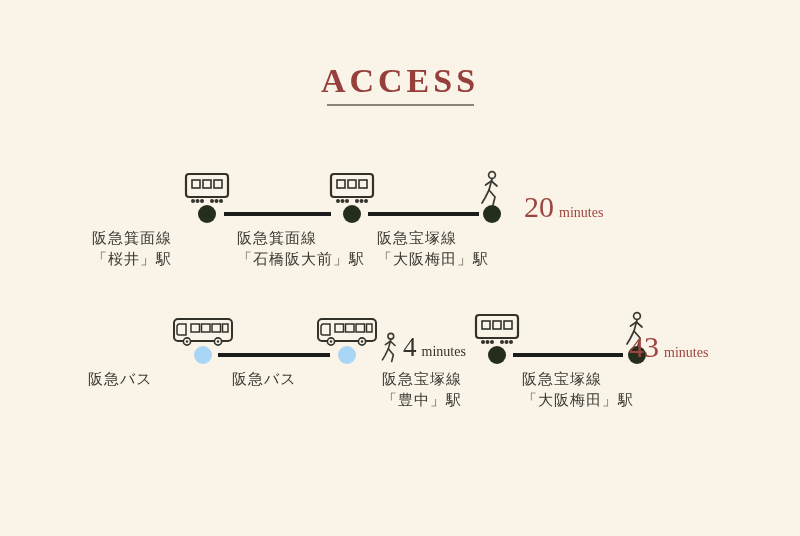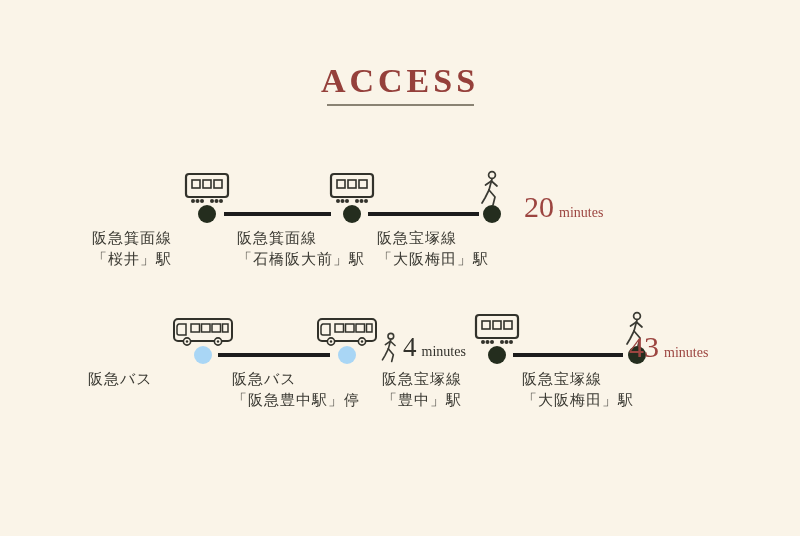--- a/index.html
+++ b/index.html
@@ -147,21 +147,20 @@
       <rect x="50.5" y="8" width="5.5" height="8" stroke-width="1.5"></rect>
       <circle cx="15" cy="25.5" r="3.6" fill="#faf4e8" stroke-width="1.6"></circle>
       <circle cx="15" cy="25.5" r="1.2" fill="#32322b" stroke="none"></circle>
       <circle cx="46" cy="25.5" r="3.6" fill="#faf4e8" stroke-width="1.6"></circle>
       <circle cx="46" cy="25.5" r="1.2" fill="#32322b" stroke="none"></circle>
     </svg>
   </div>
   <div class="dot blue" style="left:347px;top:355px"></div>
   <div class="stop-label" style="left:347px;top:369px">
     <div>阪急バス</div>
-    <div>「阪急豊中駅」停</div>
   </div>
 
   <div class="icon" style="left:390px;top:332px">
     <svg width="22" height="32" viewBox="0 0 26 38" fill="none" stroke="#3a3a33" stroke-width="1.9" stroke-linecap="round" stroke-linejoin="round">
       <circle cx="14" cy="5" r="3.4"></circle>
       <path d="M14 9 L11 20"></path>
       <path d="M13.4 11 L19 16"></path>
       <path d="M13.4 11 L7.5 15"></path>
       <path d="M11 20 L17 27 L15 35"></path>
       <path d="M11 20 L7 28 L4 33"></path>

